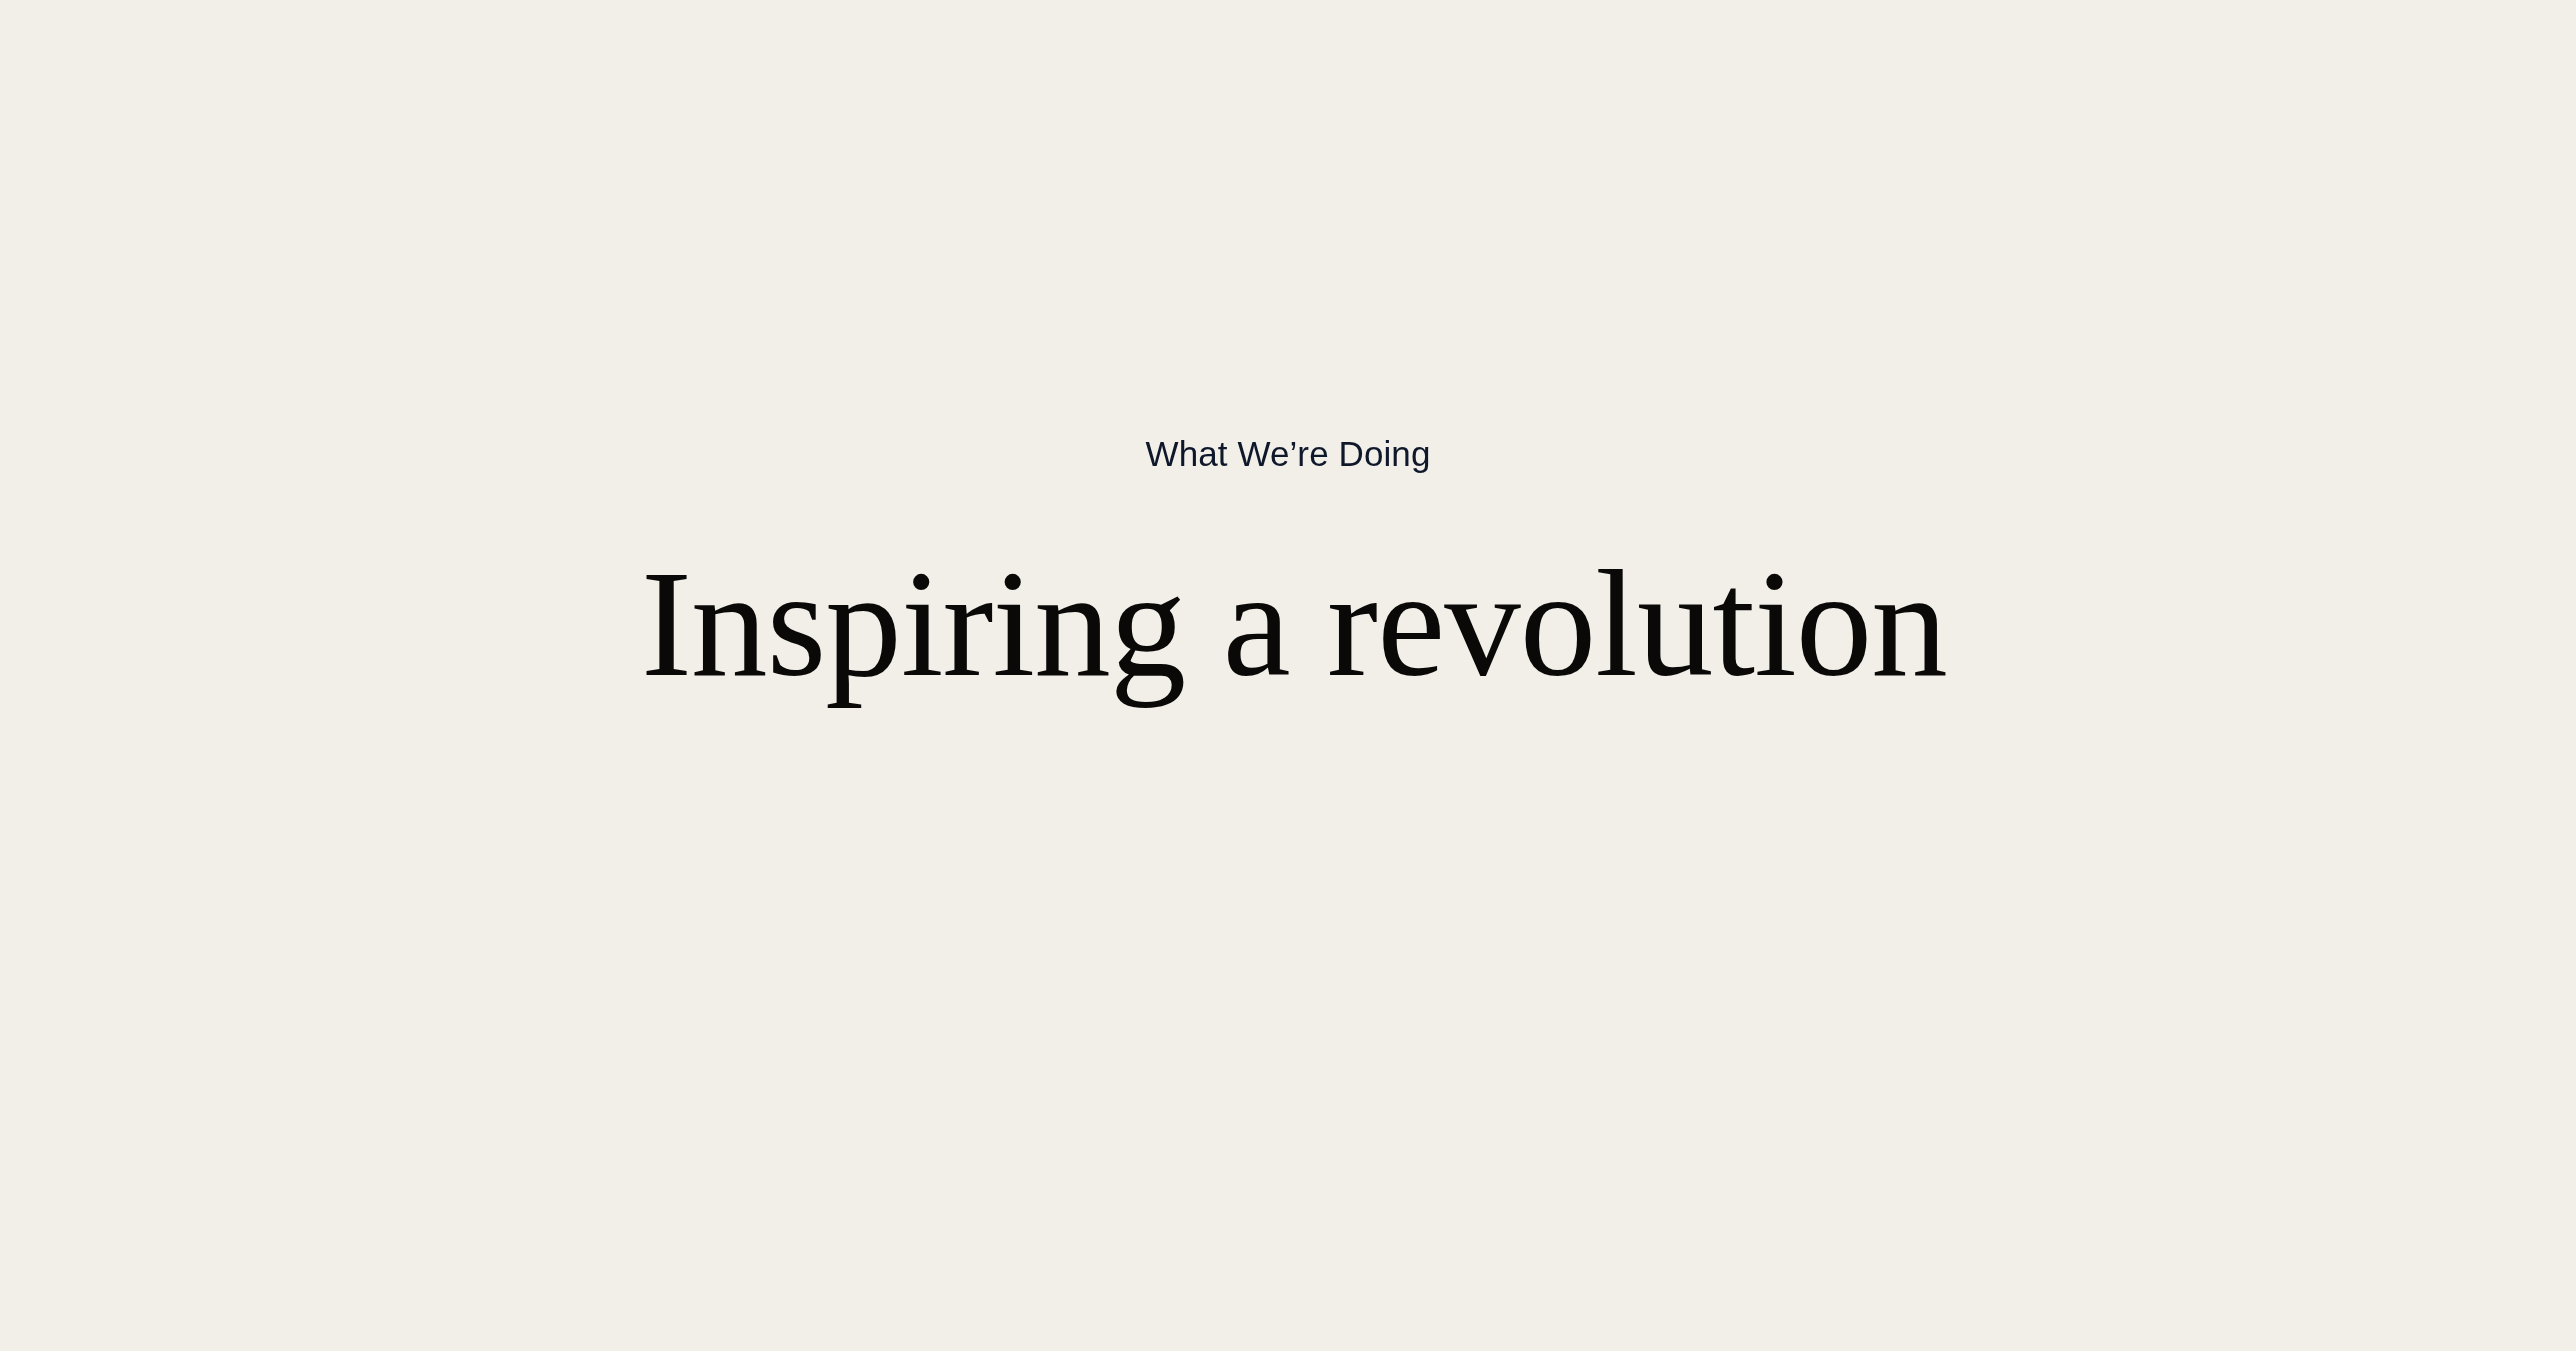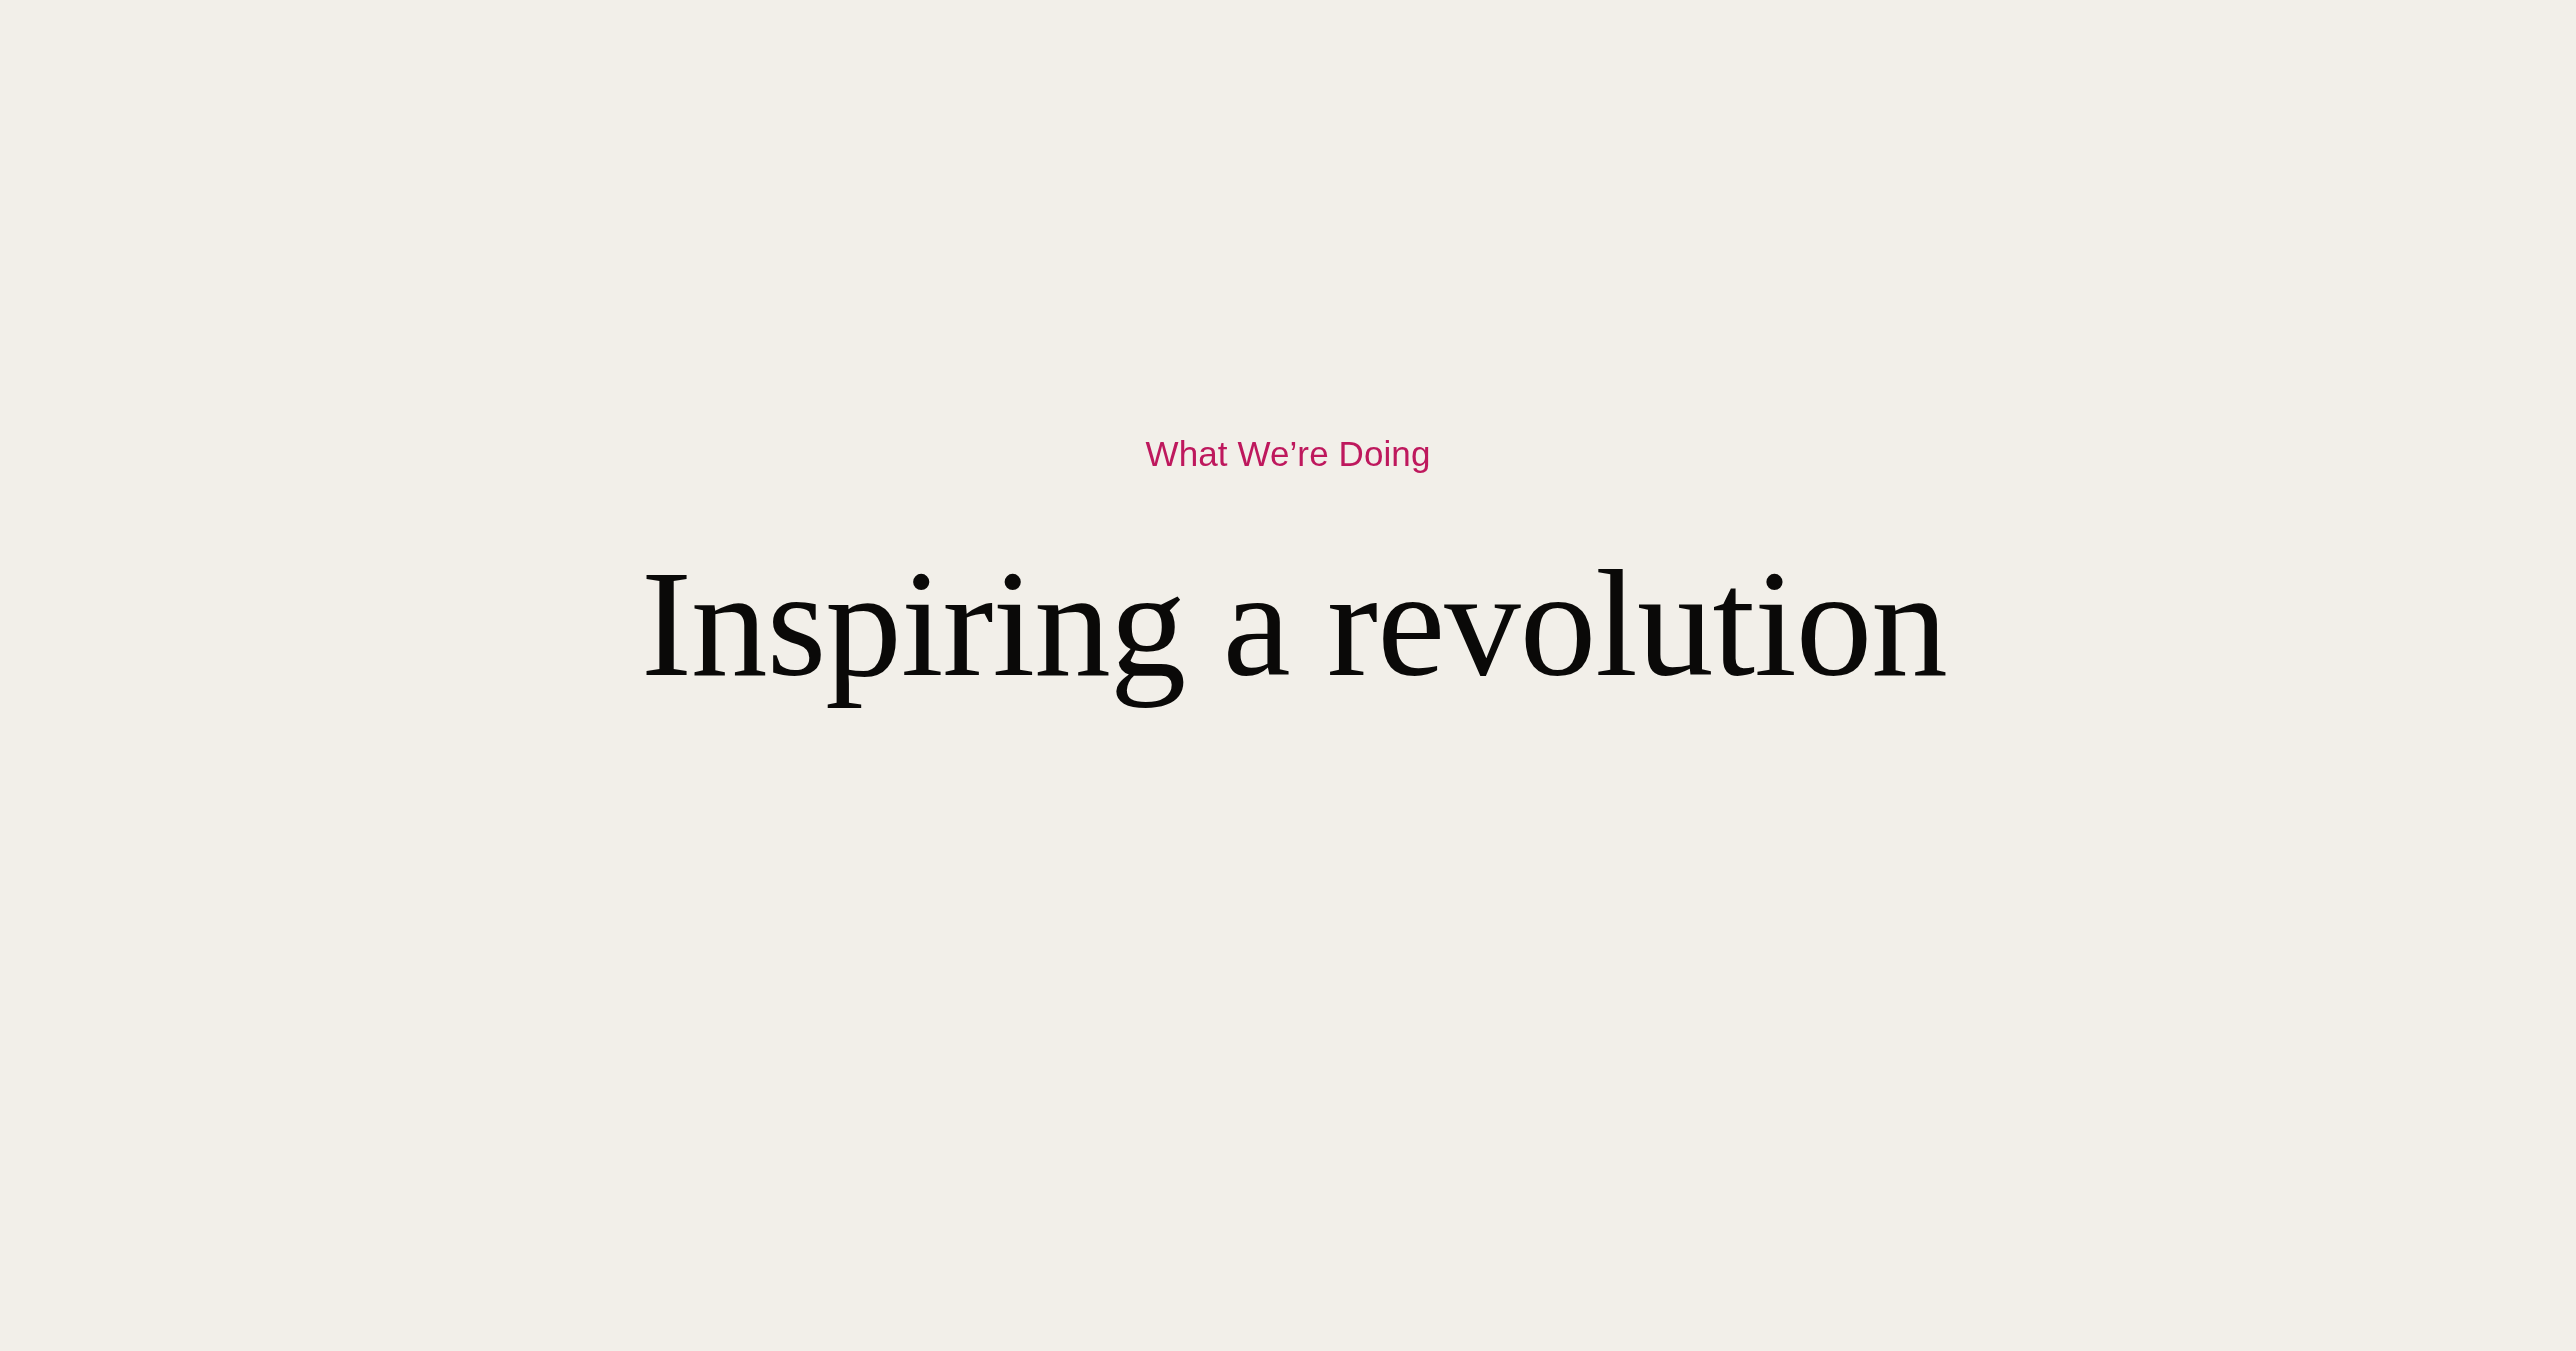--- a/index.html
+++ b/index.html
@@ -36,21 +36,21 @@
     align-items: center;
     text-align: center;
   }
 
   .eyebrow {
     font-family: "Liberation Sans", sans-serif;
     font-size: 35px;
     font-weight: 400;
     line-height: 1.12;
     letter-spacing: 0.1px;
-    color: #be185d;
+    color: #0f172a;
     margin: 0 0 0 0;
     white-space: nowrap;
   }
 
   .headline {
     font-family: "Liberation Serif", "DejaVu Serif", serif;
     font-size: 153px;
     font-weight: 400;
     line-height: 1.165;
     letter-spacing: -0.9px;

